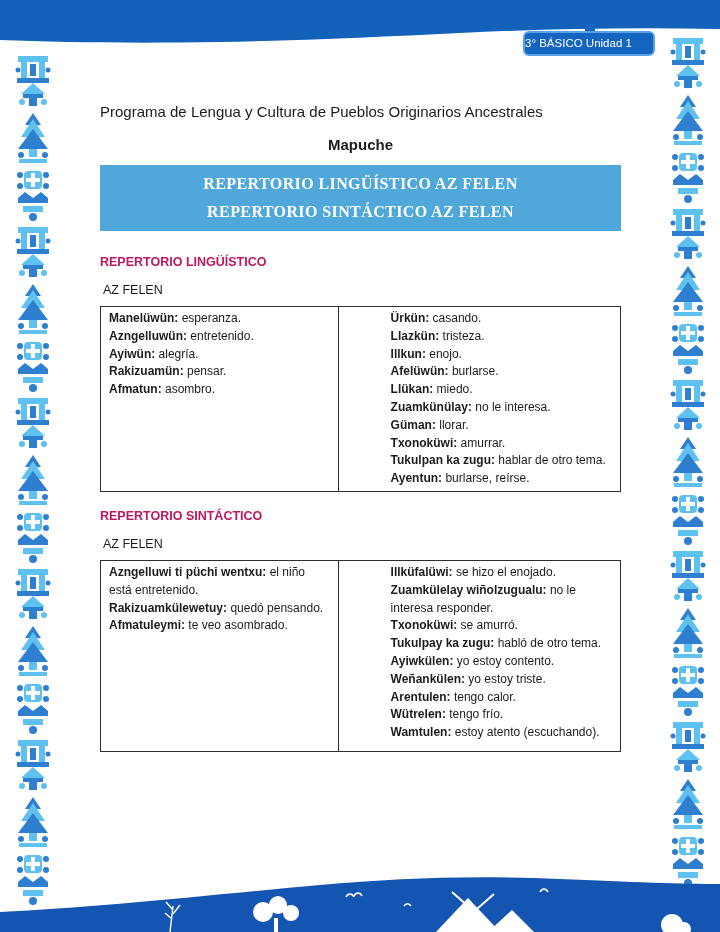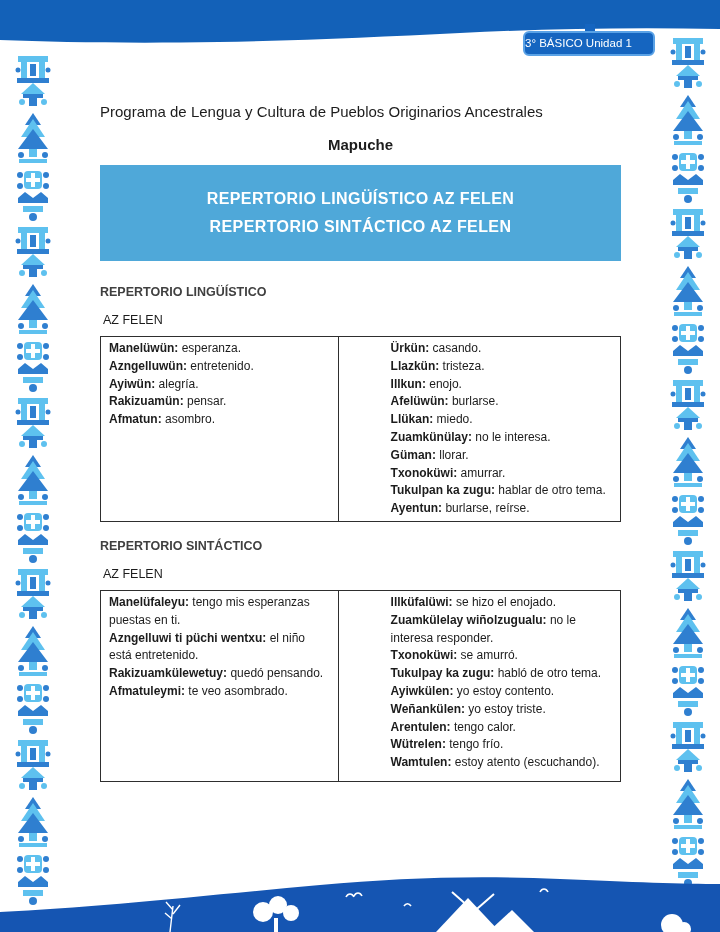--- a/index.html
+++ b/index.html
@@ -16,23 +16,23 @@
   
   .orn{position:absolute;z-index:1;}
   .orn-left{left:15px;top:56px;}
   .orn-right{left:670px;top:38px;}
 
   
   .content{position:absolute;left:100px;top:103px;width:521px;z-index:2;}
   .title{font-size:15px;line-height:18px;text-align:left;margin:0;}
   .subtitle{font-size:15px;line-height:18px;text-align:center;font-weight:bold;margin-top:15px;}
   .banner{margin-top:11px;background:#4fa8d9;color:#fff;text-align:center;
-      font-family:Liberation Sans, sans-serif;font-weight:bold;font-size:16px;
-      line-height:28px;padding:20px 0;letter-spacing:0.4px;}
-  .sec-heading{margin-top:24px;color:#404040;font-weight:bold;font-size:12.5px;line-height:15px;}
+      font-family:Liberation Serif, serif;font-weight:bold;font-size:16px;
+      line-height:28px;padding:5px 0;letter-spacing:0.4px;}
+  .sec-heading{margin-top:24px;color:#be185d;font-weight:bold;font-size:12.5px;line-height:15px;}
   .sec-sub{margin-top:13px;font-weight:normal;font-size:12.5px;line-height:15px;margin-left:3px;}
   .vtable{margin-top:8px;display:flex;border:1.5px solid #2e2e2e;gap:44px;}
   .cell{box-sizing:border-box;width:50%;padding:3px 8px 3px;font-size:12px;line-height:17.8px;}
   .cell-left{border-right:1px solid #2e2e2e;}
   .t2 .cell{padding-bottom:9px;}
   .term{font-weight:bold;}
 
   
   .footer-wave{position:absolute;left:0;bottom:0;width:720px;height:60px;z-index:5;}
 </style>
@@ -170,21 +170,20 @@
 
           <div class="entry"><span class="term">Ayentun:</span><span class="def"> burlarse, reírse.</span></div>
         </div>
     </div>
 
     <div class="sec-heading" style="margin-top:17px;">REPERTORIO SINTÁCTICO</div>
     <div class="sec-sub">AZ FELEN</div>
     <div class="vtable t2">
       <div class="cell cell-left">
 
-          <div class="entry"><span class="term">Manelüfaleyu:</span><span class="def"> tengo mis esperanzas puestas en ti.</span></div>
 
           <div class="entry"><span class="term">Azngelluwi ti püchi wentxu:</span><span class="def"> el niño está entretenido.</span></div>
 
           <div class="entry"><span class="term">Rakizuamkülewetuy:</span><span class="def"> quedó pensando.</span></div>
 
           <div class="entry"><span class="term">Afmatuleymi:</span><span class="def"> te veo asombrado.</span></div>
         </div>
       <div class="cell cell-right">
 
           <div class="entry"><span class="term">Illküfalüwi:</span><span class="def"> se hizo el enojado.</span></div>

